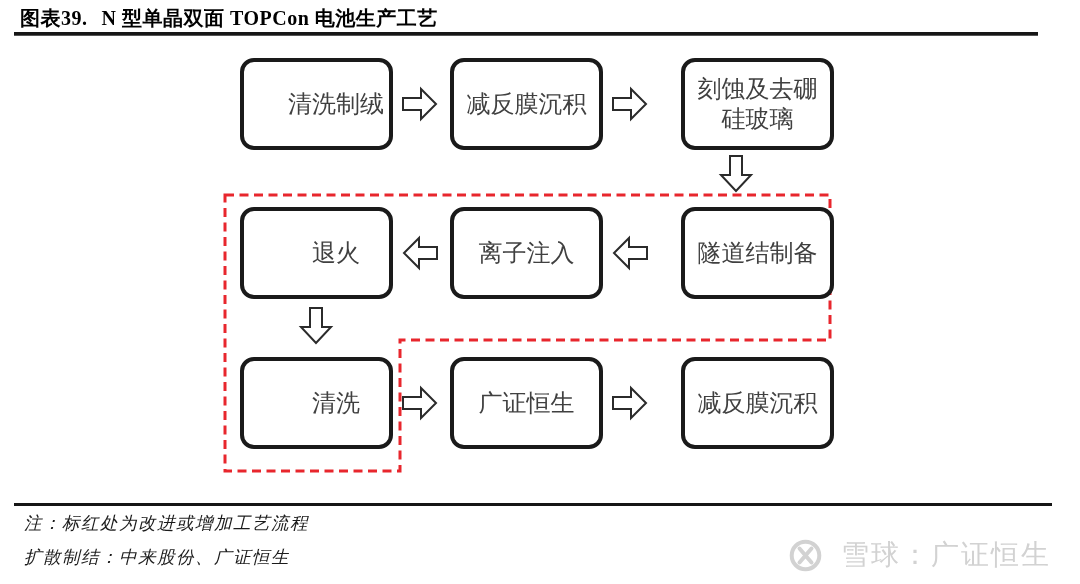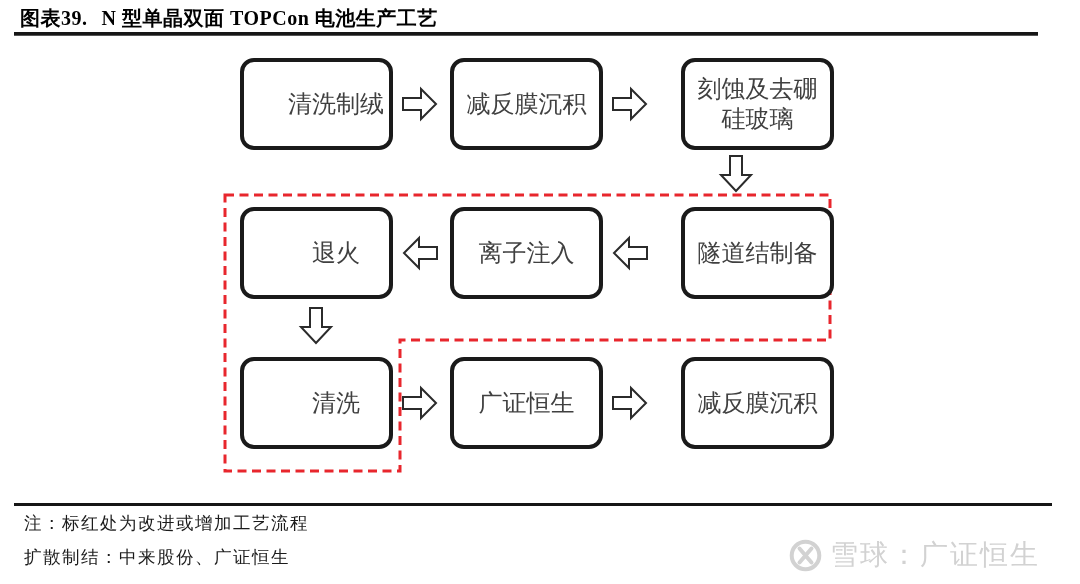--- a/index.html
+++ b/index.html
@@ -27,29 +27,29 @@
     position:absolute; width:153px; height:92px; box-sizing:border-box;
     border:4px solid #1a1a1a; border-radius:14px; background:#ffffff;
     display:flex; align-items:center; justify-content:center; text-align:center;
     font-size:24px; line-height:1.25; color:#404040; padding:0 5px;
   }
   .c1 { left:240px;padding-left:44px; } .c2 { left:450px; } .c3 { left:664px;margin-left:17px; }
   .r1 { top:58px; }  .r2 { top:207px; } .r3 { top:357px; }
   .arrow { position:absolute; }
   
   .note-line {
-    position:absolute; left:24px; font-size:17.5px; 
+    position:absolute; left:24px; font-size:17.5px; font-style:italic;
     color:#1b1b1b; letter-spacing:1.5px; white-space:nowrap;
   }
   .note-1 { top:511px; }
   .note-2 { top:545px; }
   
   .watermark {
     position:absolute; left:789px; top:537px; height:36px;
-    display:flex; align-items:center; gap:8px;
+    display:flex; align-items:center; gap:19px;
     color:#d2d2d2; font-family:"Liberation Sans","DejaVu Sans",sans-serif;
   }
   .wm-text { font-size:28px; letter-spacing:2px; white-space:nowrap; }
 </style>
 </head>
 <body>
 
 <div class="page">
 
   <div class="fig-title">

